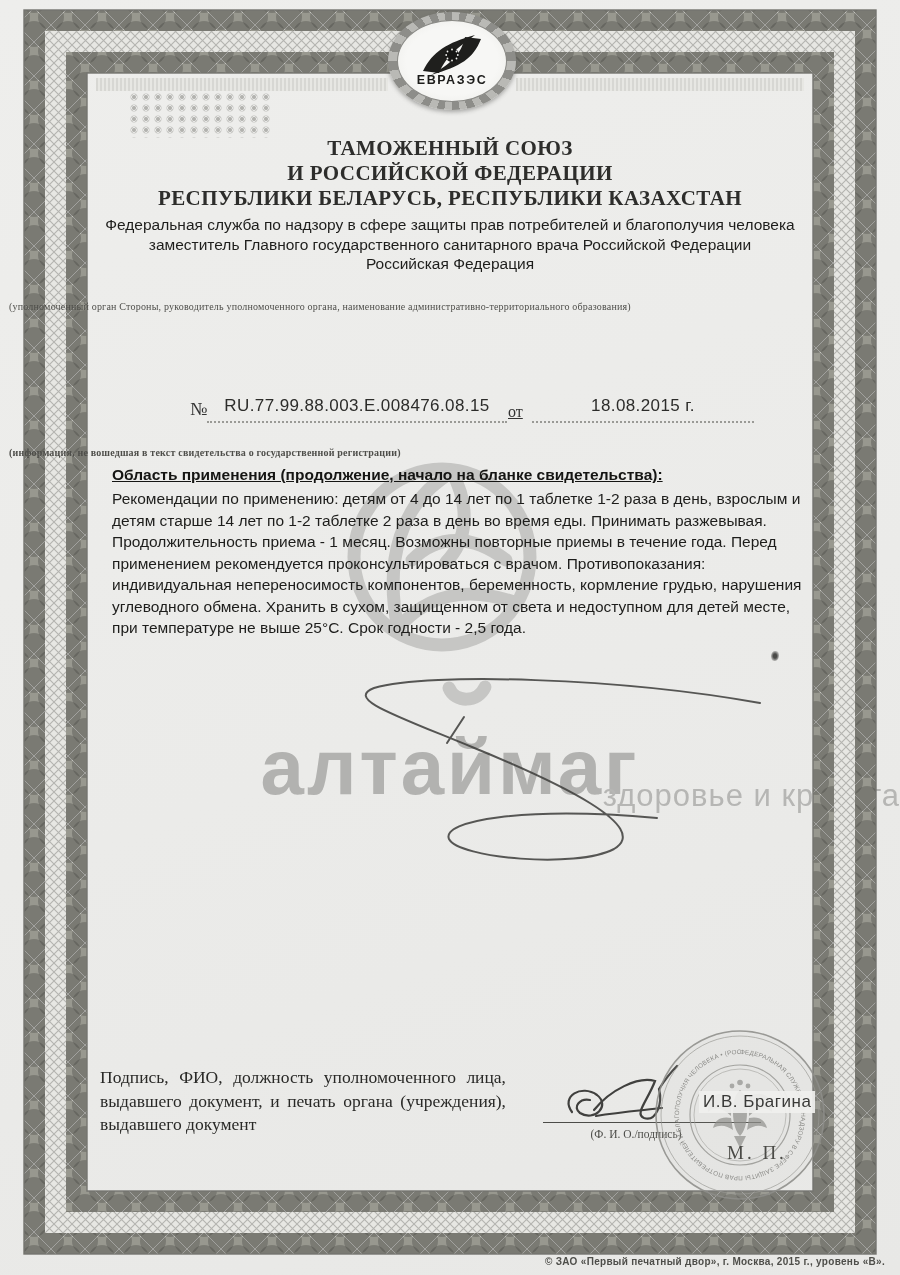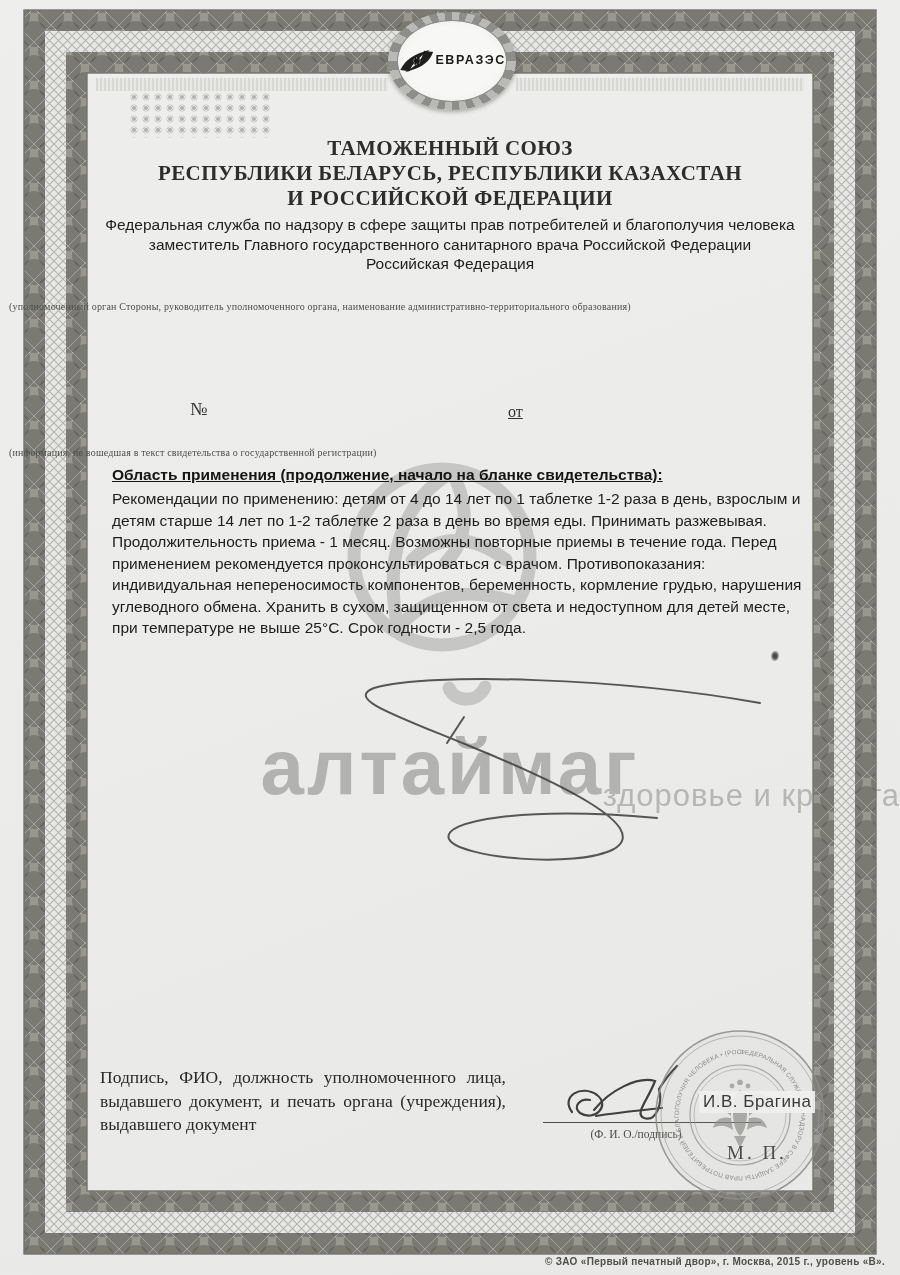--- a/index.html
+++ b/index.html
@@ -32,21 +32,21 @@
   .badge-rim{
     width:100%;height:100%;border-radius:50%;
     background:repeating-conic-gradient(#b9b9b5 0 9deg,#8d8d89 9deg 18deg);
     box-shadow:0 2px 4px rgba(80,80,78,.45);
     display:flex;align-items:center;justify-content:center;
   }
   .badge-face{
     width:108px;height:80px;border-radius:50%;
     background:radial-gradient(#f7f7f5 60%,#e8e8e4 100%);
     border:1px solid #8a8a86;
-    display:flex;align-items:center;justify-content:center;
+    display:flex;flex-direction:column;align-items:center;justify-content:center;
   }
   .badge-label{font:bold 12.5px "Liberation Sans",sans-serif;letter-spacing:1.6px;color:#1c1c1a;margin-top:-2px;}
 
   
   .header{left:60px;right:60px;top:136px;text-align:center;z-index:3;}
   .h-serif{font:bold 21px/25px "Liberation Serif",serif;color:#2d2d2b;letter-spacing:.4px;}
   .h-sans{font:15.5px/19.5px "Liberation Sans",sans-serif;color:#1e1e1c;}
   .h-sans.first{margin-top:4px;}
 
   .caption{position:absolute;left:0;right:0;text-align:left;font:10px "Liberation Serif",serif;color:#4e4e4a;letter-spacing:.2px;z-index:3;padding-left:9px;}
@@ -148,34 +148,36 @@
               <circle cx="28.5" cy="16.5" r="0.9"></circle>
           </g>
         </svg>
         <div class="badge-label">ЕВРАЗЭС</div>
       </div>
     </div>
   </div>
 
   <div class="abs header">
     <div class="h-serif">ТАМОЖЕННЫЙ СОЮЗ</div>
+    <div class="h-serif">И РОССИЙСКОЙ ФЕДЕРАЦИИ</div>
     <div class="h-serif">РЕСПУБЛИКИ БЕЛАРУСЬ, РЕСПУБЛИКИ КАЗАХСТАН</div>
-    <div class="h-serif">И РОССИЙСКОЙ ФЕДЕРАЦИИ</div>
     <div class="h-sans first">Федеральная служба по надзору в сфере защиты прав потребителей и благополучия человека</div>
     <div class="h-sans">заместитель Главного государственного санитарного врача Российской Федерации</div>
     <div class="h-sans">Российская Федерация</div>
   </div>
 
   <div class="caption" style="top:301px;">(уполномоченный орган Стороны, руководитель уполномоченного органа, наименование административно-территориального образования)</div>
 
 
   <div class="abs no-sym">№</div>
+  <div class="abs num-line">RU.77.99.88.003.E.008476.08.15</div>
   <div class="abs ot-sym">от</div>
-
-  <div class="caption" style="top:447px;">(информация, не вошедшая в текст свидетельства о государственной регистрации)</div>
+  <div class="abs date-line">18.08.2015 г.</div>
+
+  <div class="caption" style="top:447px;font-weight:bold;">(информация, не вошедшая в текст свидетельства о государственной регистрации)</div>
 
   <div class="abs body-heading">Область применения (продолжение, начало на бланке свидетельства):</div>
   <div class="abs body-text">Рекомендации по применению: детям от 4 до 14 лет по 1 таблетке 1-2 раза в день, взрослым и детям старше 14 лет по 1-2 таблетке 2 раза в день во время еды. Принимать разжевывая. Продолжительность приема - 1 месяц. Возможны повторные приемы в течение года. Перед применением рекомендуется проконсультироваться с врачом. Противопоказания: индивидуальная непереносимость компонентов, беременность, кормление грудью, нарушения углеводного обмена. Хранить в сухом, защищенном от света и недоступном для детей месте, при температуре не выше 25°С. Срок годности - 2,5 года.</div>
 
   <svg class="abs wm-svg" width="900" height="1275">
     <g fill="none" stroke="#a8a8a6" stroke-width="13" stroke-linecap="round" opacity="0.55">
       <circle cx="442" cy="557" r="88"></circle>
       <path d="M398 628 C 384 562, 400 502, 452 472"></path>
       <path d="M398 628 C 428 594, 466 586, 514 602"></path>
       <path d="M412 560 C 438 534, 472 534, 506 560"></path>

